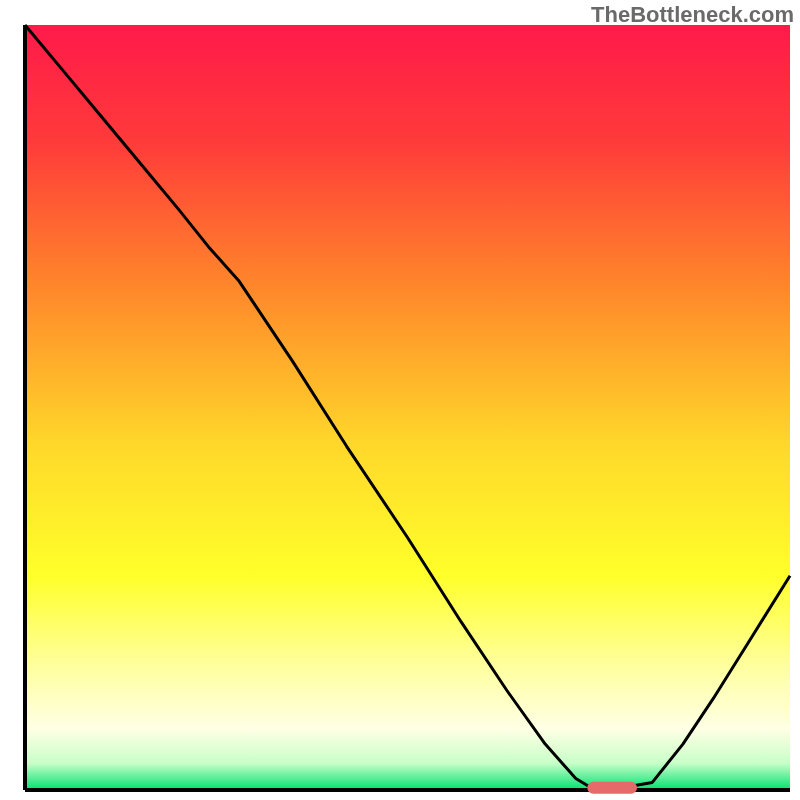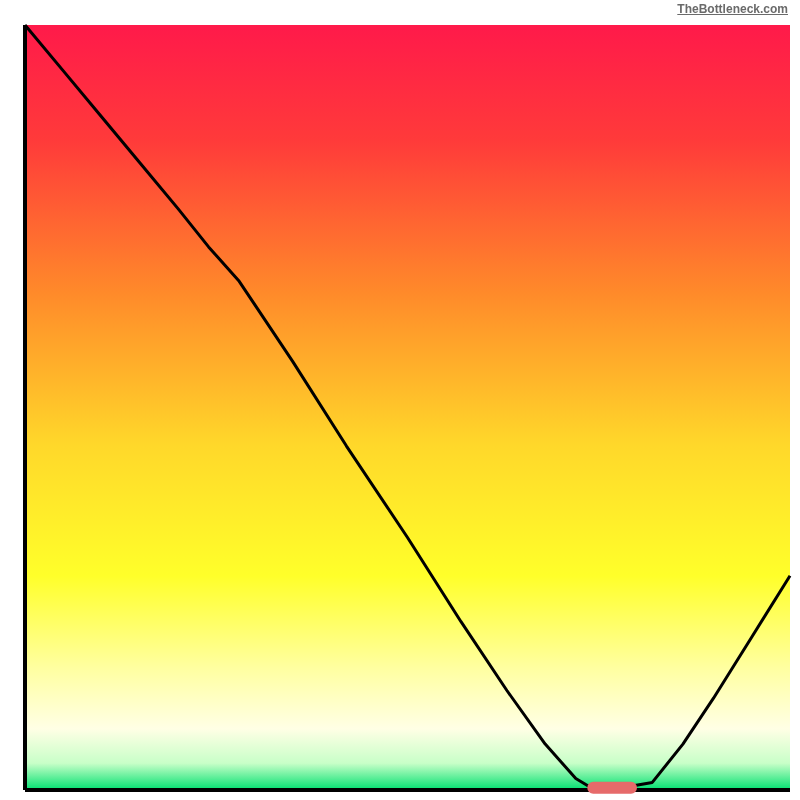--- a/index.html
+++ b/index.html
@@ -1,17 +1,17 @@
 <!DOCTYPE html>
 <html><head>
 <meta charset="utf-8">
 <style>
 * { margin: 0; padding: 0; box-sizing: border-box; }
 body { width: 800px; height: 800px; background: #fff; position: relative; font-family: Arial, sans-serif; }
-.watermark { position: absolute; top: 2px; right: 12px; font-size: 12px; font-weight: bold; color: #6a6a6a; z-index: 10; text-decoration: underline; }
+.watermark { position: absolute; top: 2px; right: 6px; font-size: 22px; font-weight: bold; color: #6a6a6a; z-index: 10; }
 .chart-container { position: absolute; top: 0; left: 0; width: 800px; height: 800px; }
 svg { display: block; }
 </style>
 </head>
 <body>
 
 <div class="watermark">TheBottleneck.com</div>
 
 <div class="chart-container">
 <svg id="chart-svg" width="800" height="800" viewBox="0 0 800 800">

